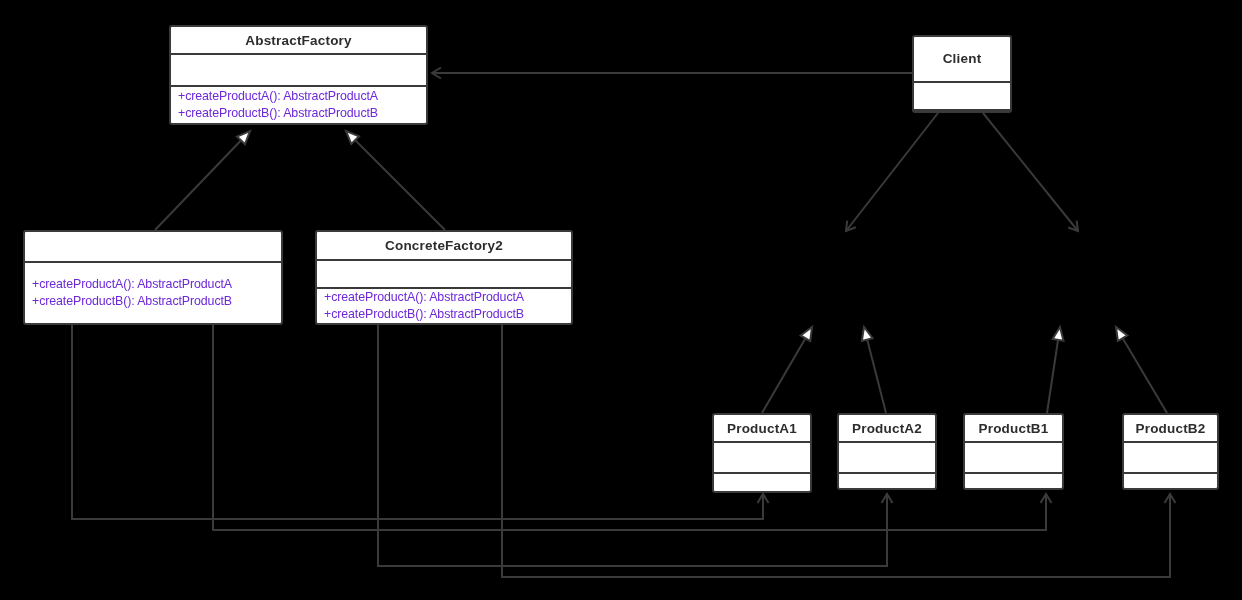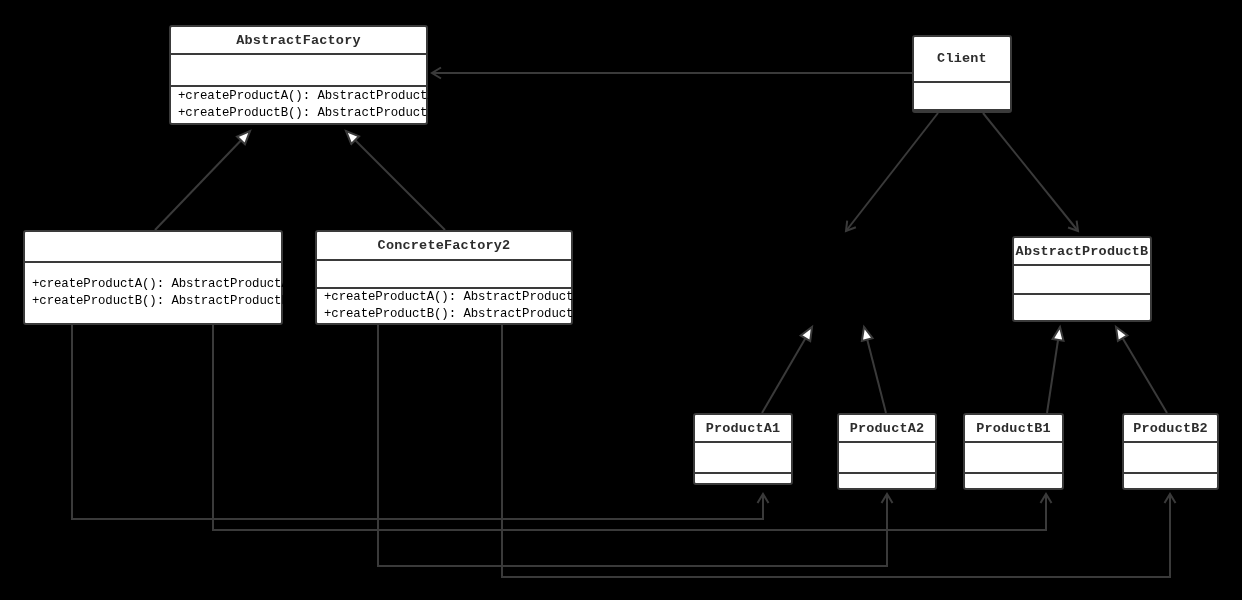--- a/index.html
+++ b/index.html
@@ -1,37 +1,37 @@
 <!DOCTYPE html>
 <html><head>
 <meta charset="utf-8">
 <style>
   html,body{margin:0;padding:0;background:#000;}
   #canvas{
     position:relative;width:1242px;height:600px;background:#000;overflow:hidden;
-    font-family:Liberation Mono, monospace;
+    font-family:Liberation Sans, sans-serif;
   }
   #edges{position:absolute;left:0;top:0;width:1242px;height:600px;}
   .cls{
     position:absolute;box-sizing:border-box;background:#fff;
     border:2px solid #3a3a3a;border-radius:3px;
     display:flex;flex-direction:column;
   }
   .cls-title{
     box-sizing:border-box;border-bottom:2px solid #3a3a3a;
     display:flex;align-items:center;justify-content:center;
     font-size:13.5px;font-weight:bold;color:#2d2d2d;letter-spacing:.2px;
     white-space:nowrap;
   }
   .cls-attrs{box-sizing:border-box;border-bottom:2px solid #3a3a3a;}
   .cls-methods{
     box-sizing:border-box;flex:1;display:flex;flex-direction:column;justify-content:center;
     padding-left:7px;
   }
-  .m{font-size:12.4px;line-height:17px;color:#000000;white-space:nowrap;letter-spacing:-0.1px;}
+  .m{font-size:12.4px;line-height:17px;color:#6d28d9;white-space:nowrap;letter-spacing:-0.1px;}
 </style>
 </head>
 <body>
 
 <div id="canvas">
 
   <svg id="edges" width="1242" height="600" viewBox="0 0 1242 600" xmlns="http://www.w3.org/2000/svg">
     <defs>
       <marker id="tri" markerUnits="userSpaceOnUse" markerWidth="18" markerHeight="16" refX="14.5" refY="7" orient="auto">
         <path d="M1.5,1.5 L14.5,7 L1.5,12.5 Z" fill="#ffffff" stroke="#3a3a3a" stroke-width="2"></path>
@@ -84,27 +84,22 @@
   <div class="cls" style="left:315px;top:230px;width:258px;height:95px">
     <div class="cls-title" style="height:32px">ConcreteFactory2</div>
     <div class="cls-attrs" style="height:31px"></div>
     <div class="cls-methods">
       <div class="m">+createProductA(): AbstractProductA</div>
       <div class="m">+createProductB(): AbstractProductB</div>
     </div>
   </div>
 
 
-  <div class="cls" style="left:1012px;top:236px;width:140px;height:86px">
-    <div class="cls-title" style="height:28px">AbstractProductB</div>
-    <div class="cls-attrs" style="height:29px"></div>
-    <div class="cls-methods"></div>
-  </div>
 
-  <div class="cls" style="left:693px;top:413px;width:100px;height:72px">
+  <div class="cls" style="left:712px;top:413px;width:100px;height:80px">
     <div class="cls-title" style="height:28px">ProductA1</div>
     <div class="cls-attrs" style="height:31px"></div>
     <div class="cls-methods"></div>
   </div>
 
   <div class="cls" style="left:837px;top:413px;width:100px;height:77px">
     <div class="cls-title" style="height:28px">ProductA2</div>
     <div class="cls-attrs" style="height:31px"></div>
     <div class="cls-methods"></div>
   </div>

